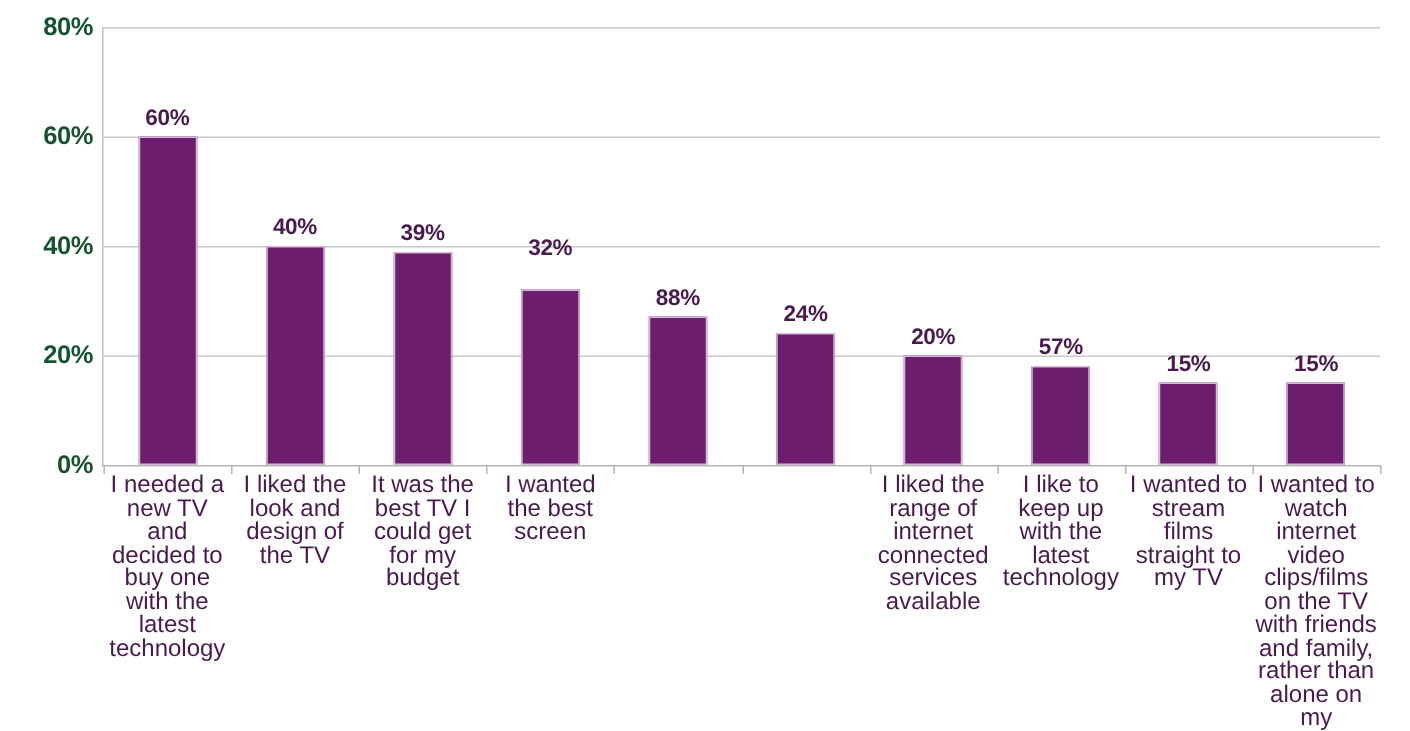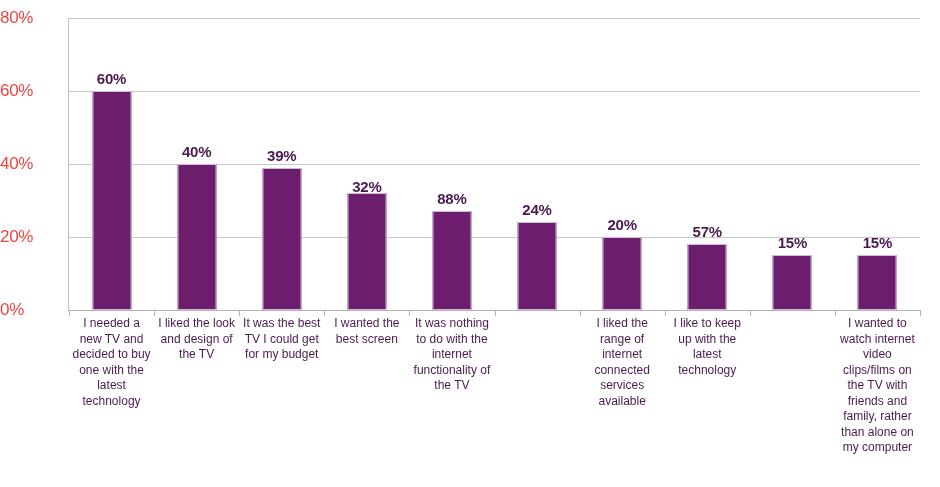--- a/index.html
+++ b/index.html
@@ -26,24 +26,24 @@
     position: absolute;
     left: 0;
     top: 0;
     width: 62px;
     height: 487px;
   }
   .y-tick-label {
     position: absolute;
     right: 0;
     width: 62px;
-    text-align: left;
+    text-align: right;
     font-size: 17px;
-    font-weight: normal;
-    color: #ef4444;
+    font-weight: bold;
+    color: #14532d;
     letter-spacing: -0.3px;
     transform: translateY(-50%);
     white-space: nowrap;
   }
 
   .y-axis-line {
     position: absolute;
     left: 68px;
     top: 18px;
     width: 1px;
@@ -111,21 +111,21 @@
     position: absolute;
     left: 69px;
     top: 316px;
     width: 851px;
     height: 171px;
   }
   .cat-label {
     position: absolute;
     top: 0;
     text-align: center;
-    font-size: 12px;
+    font-size: 16px;
     line-height: 15.5px;
     color: #4a1a4f;
     font-weight: normal;
     padding: 0 2px;
     box-sizing: border-box;
   }
 </style>
 </head>
 <body>
 
@@ -156,21 +156,21 @@
       <div class="bar-slot" style="left: 85.1px; width: 85.1px;">
         <div class="bar" style="height: 146px; background: rgb(109, 29, 110); border-color: rgb(213, 185, 216);"></div>
         <div class="bar-value" style="bottom: 150px;">40%</div>
       </div>
       <div class="bar-slot" style="left: 170.2px; width: 85.1px;">
         <div class="bar" style="height: 142.35px; background: rgb(109, 29, 110); border-color: rgb(213, 185, 216);"></div>
         <div class="bar-value" style="bottom: 146.35px;">39%</div>
       </div>
       <div class="bar-slot" style="left: 255.3px; width: 85.1px;">
         <div class="bar" style="height: 116.8px; background: rgb(109, 29, 110); border-color: rgb(213, 185, 216);"></div>
-        <div class="bar-value" style="bottom: 115px;">32%</div>
+        <div class="bar-value" style="bottom: 136px;">32%</div>
       </div>
       <div class="bar-slot" style="left: 340.4px; width: 85.1px;">
         <div class="bar" style="height: 98.55px; background: rgb(109, 29, 110); border-color: rgb(213, 185, 216);"></div>
         <div class="bar-value" style="bottom: 102.55px;">88%</div>
       </div>
       <div class="bar-slot" style="left: 425.5px; width: 85.1px; margin-top: 18px;">
         <div class="bar" style="height: 87.6px; background: rgb(109, 29, 110); border-color: rgb(213, 185, 216);"></div>
         <div class="bar-value" style="bottom: 91.6px;">24%</div>
       </div>
       <div class="bar-slot" style="left: 510.6px; width: 85.1px;">
@@ -203,19 +203,19 @@
       <div class="x-tick" style="left: 749.8px;"></div>
       <div class="x-tick" style="left: 834.9px;"></div>
       <div class="x-tick" style="left: 920px;"></div>
     </div>
 
   <div class="cat-labels" id="cat-labels">
       <div class="cat-label" style="left: 0px; width: 85.1px;">I needed a new TV and decided to buy one with the latest technology</div>
       <div class="cat-label" style="left: 85.1px; width: 85.1px;">I liked the look and design of the TV</div>
       <div class="cat-label" style="left: 170.2px; width: 85.1px;">It was the best TV I could get for my budget</div>
       <div class="cat-label" style="left: 255.3px; width: 85.1px;">I wanted the best screen</div>
-      <div class="cat-label" style="left: 340.4px; width: 85.1px;">It was nothing to do with the internet functionality of the TV</div>
       <div class="cat-label" style="left: 510.6px; width: 85.1px;">I liked the range of internet connected services available</div>
       <div class="cat-label" style="left: 595.7px; width: 85.1px;">I like to keep up with the latest technology</div>
+      <div class="cat-label" style="left: 680.8px; width: 85.1px;">I wanted to stream films straight to my TV</div>
       <div class="cat-label" style="left: 765.9px; width: 85.1px;">I wanted to watch internet video clips/films on the TV with friends and family, rather than alone on my computer</div>
     </div>
 
 </div>
 
 </body></html>

